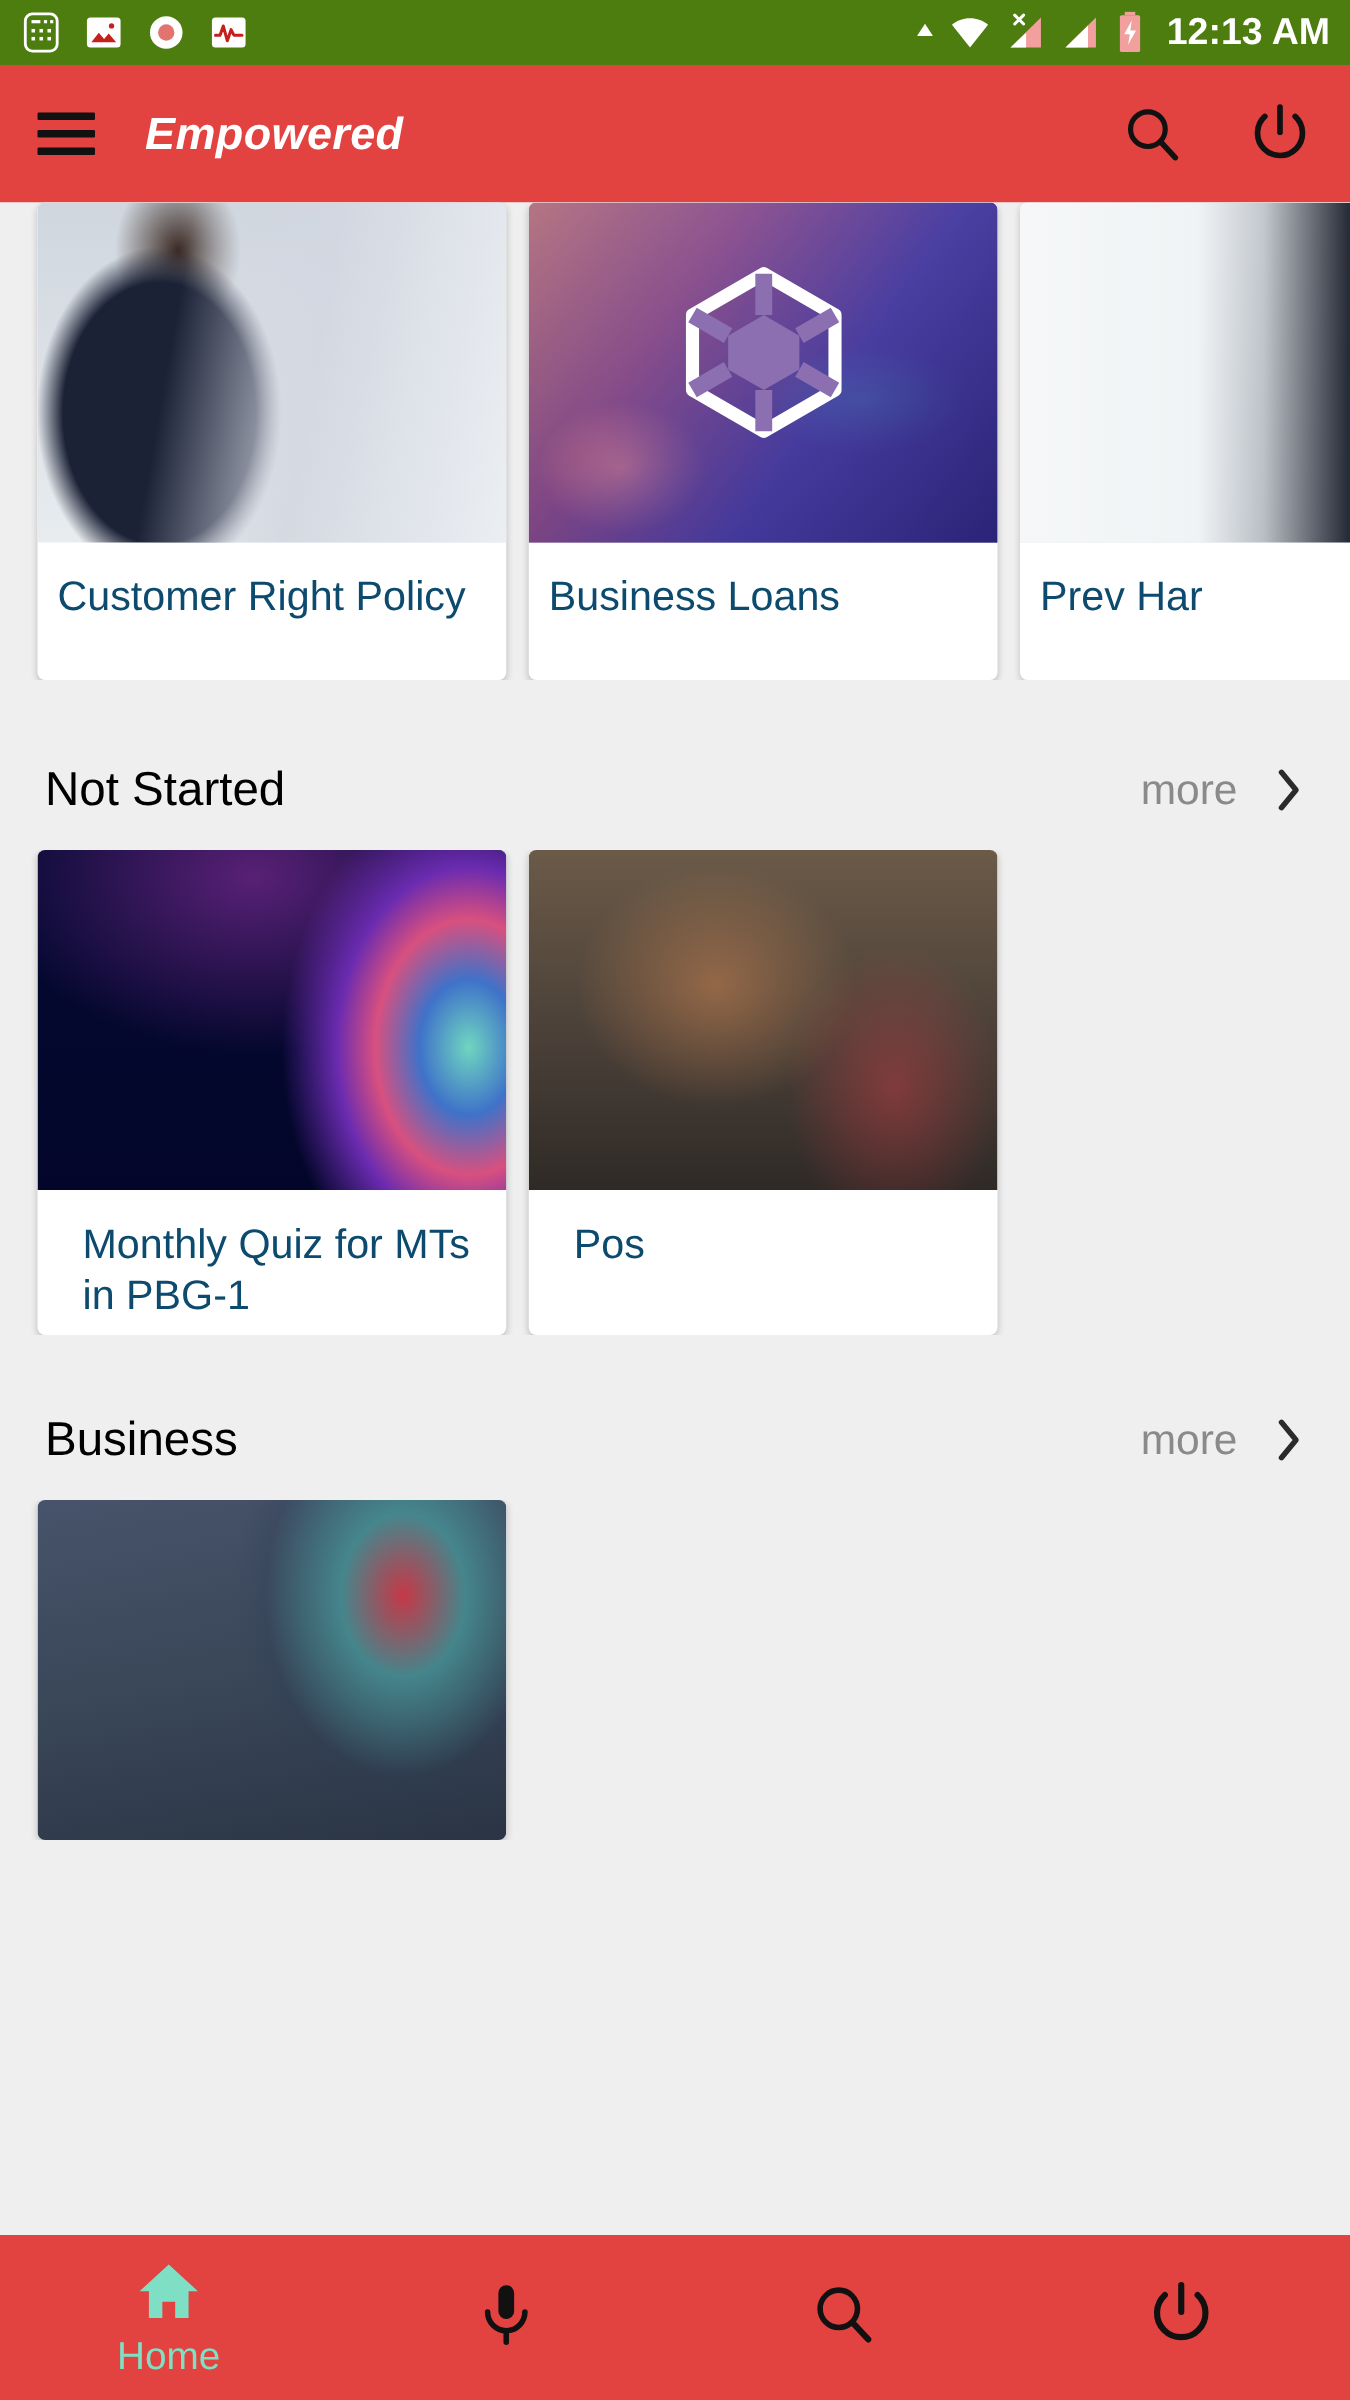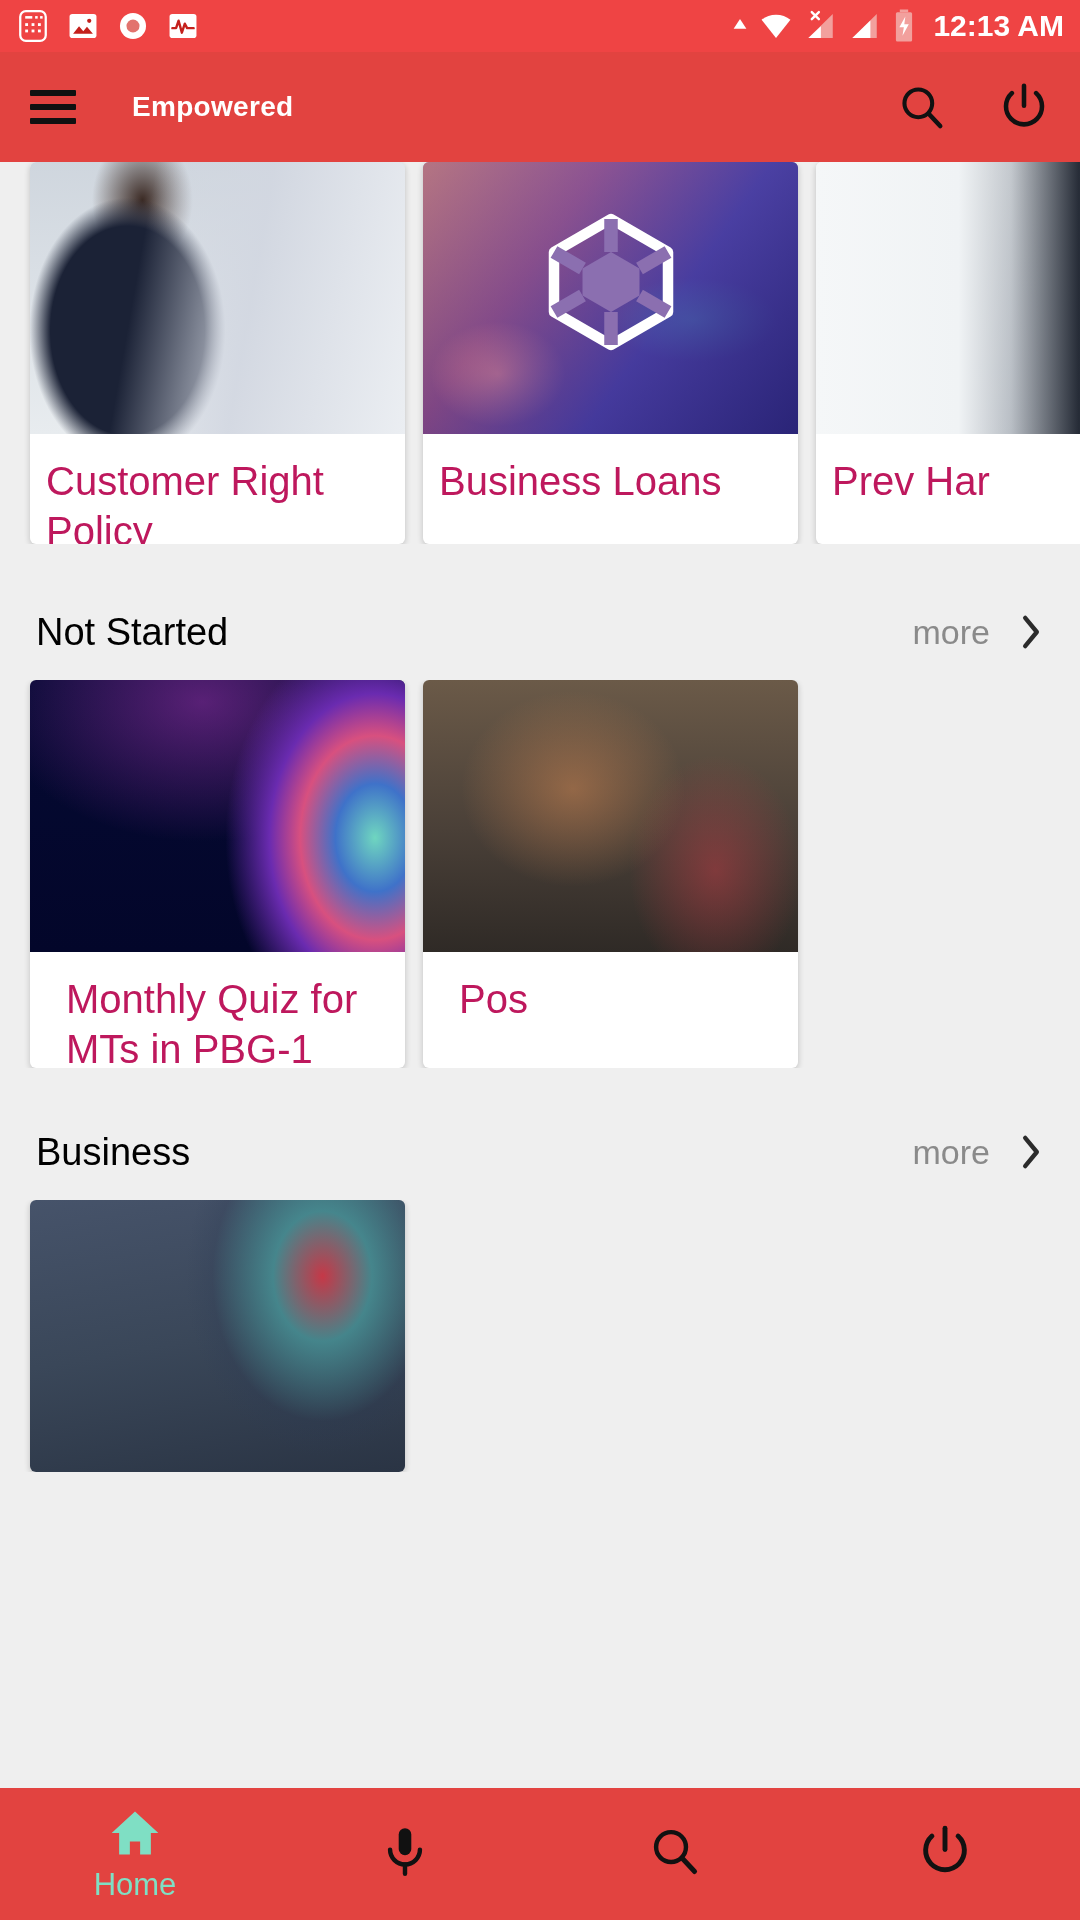--- a/index.html
+++ b/index.html
@@ -6,21 +6,21 @@
   html,body{ width:1080px; height:1920px; }
   body{
     font-family:"Liberation Sans", sans-serif;
     background:#EFEFEF;
     overflow:hidden;
     position:relative;
   }
 
   
   .status-bar{
-    height:52px; background:#ef4444;
+    height:52px; background:#4d7c0f;
     display:flex; align-items:center;
     padding:0 16px; gap:0;
   }
   .sb-left{ display:flex; align-items:center; gap:16px; }
   .sb-right{ margin-left:auto; display:flex; align-items:center; gap:10px; }
   .sb-ico{ width:34px; height:34px; display:block; }
   .sb-clock{
     color:#fff; font-size:30px; font-weight:bold;
     letter-spacing:0px; margin-left:6px;
     white-space:nowrap;
@@ -32,22 +32,22 @@
     display:flex; align-items:center;
     padding:0 30px;
   }
   .hamburger{
     width:46px; height:34px;
     display:flex; flex-direction:column; justify-content:space-between;
     cursor:pointer;
   }
   .hamburger span{ display:block; height:6px; background:#111; border-radius:1px; }
   .app-title{
-    color:#fff; font-size:28px; font-weight:bold;
-    margin-left:56px; letter-spacing:0.3px;
+    color:#fff; font-size:36px; font-weight:bold;
+    margin-left:40px; letter-spacing:0.3px;font-style:italic;
   }
   .app-actions{ margin-left:auto; display:flex; align-items:center; gap:50px; }
   .act-ico{ width:52px; height:52px; display:block; cursor:pointer; }
 
   
   .content{
     position:absolute; top:162px; left:0; right:0; bottom:118px;
     background:#EFEFEF; overflow:hidden;
   }
 
@@ -83,21 +83,21 @@
   .card-img{
     width:100%; height:272px;
     background-size:cover; background-position:center;
     position:relative;
   }
   .card-body{
     padding:22px 16px 0 16px;
     height:110px;
   }
   .card-title{
-    font-size:40px; color:#be185d; line-height:1.25;
+    font-size:33px; color:#0c4a6e; line-height:1.25;
     word-wrap:break-word;
   }
   
   .card.tall .card-body{ height:116px;margin-left:20px; }
 
   
   .img-business{
     background:
       linear-gradient(100deg, rgba(20,28,48,0.0) 0%, rgba(20,28,48,0.0) 30%, rgba(210,215,225,0.9) 58%, rgba(235,238,242,1) 100%),
       radial-gradient(ellipse 140px 190px at 26% 62%, #1b2236 0%, #1b2236 55%, rgba(27,34,54,0) 70%),

